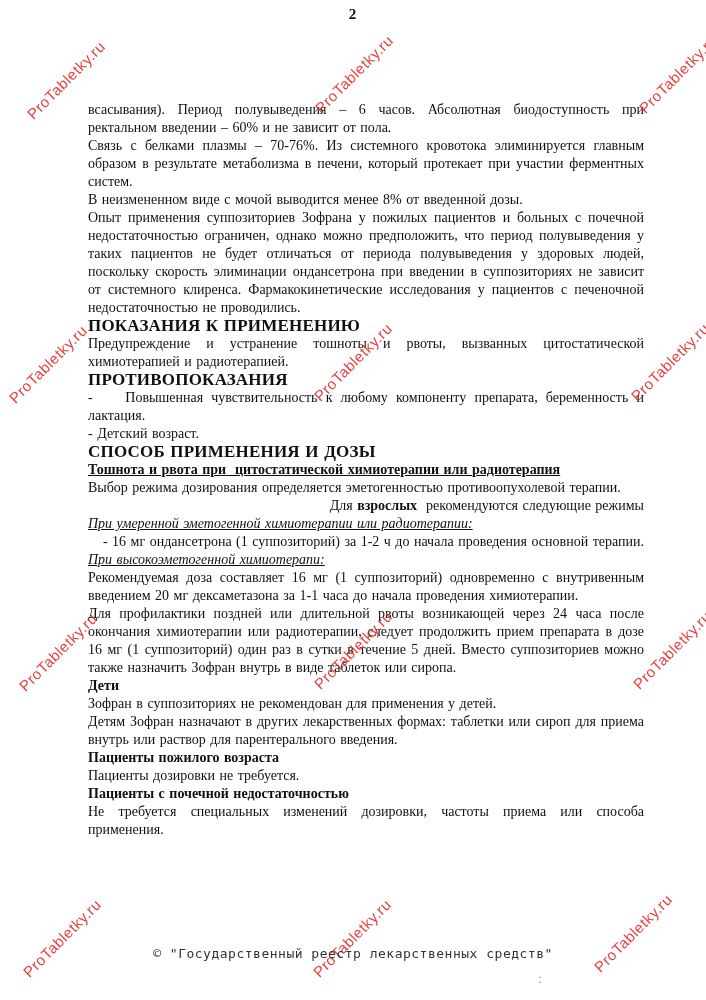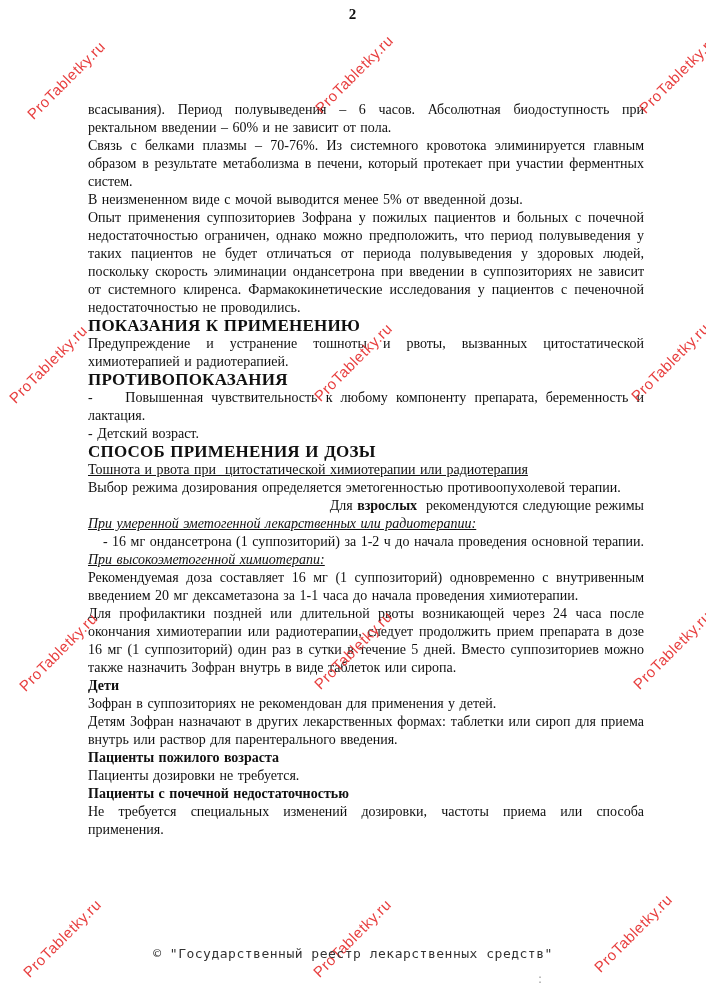--- a/index.html
+++ b/index.html
@@ -16,21 +16,21 @@
     font-size:14px;line-height:18px;text-align:justify;word-spacing:1px;margin-top:29px;
   }
   .content p{margin:0;}
   .h-caps{
     font-size:17px;font-weight:bold;line-height:18px;margin:9px 0 0 0;
     text-align:left;letter-spacing:.2px;
   }
   .h-sub{
     font-size:14px;font-weight:bold;line-height:18px;margin:13px 0 0 0;text-align:left;
   }
-  .bu{font-weight:normal;text-decoration:underline;}
+  .bu{font-weight:bold;text-decoration:underline;}
   .iu{font-style:italic;text-decoration:underline;text-align:left;}
   .wm{
     position:absolute;width:0;height:0;overflow:visible;pointer-events:none;
   }
   .wm span{
     position:absolute;left:0;top:0;display:block;white-space:nowrap;
     transform:translate(-50%,-50%) rotate(-45deg);
     font-family:"Liberation Sans",sans-serif;font-size:15px;letter-spacing:.6px;
     color:#e62f2f;opacity:.92;
   }
@@ -47,35 +47,35 @@
 </head>
 <body>
 
 <div class="page">
 
   <div class="pagenum">2</div>
 
   <div class="content">
     <p>всасывания). Период полувыведения – 6 часов. Абсолютная биодоступность при ректальном введении – 60% и не зависит от пола.</p>
     <p>Связь с белками плазмы – 70-76%. Из системного кровотока элиминируется главным образом в результате метаболизма в печени, который протекает при участии ферментных систем.</p>
-    <p>В неизмененном виде с мочой выводится менее 5% от введенной дозы.</p>
+    <p>В неизмененном виде с мочой выводится менее 8% от введенной дозы.</p>
     <p>Опыт применения суппозиториев Зофрана у пожилых пациентов и больных  с почечной недостаточностью ограничен, однако можно предположить, что период полувыведения у таких пациентов не будет отличаться от периода полувыведения у здоровых людей, поскольку скорость элиминации ондансетрона при введении в суппозиториях не зависит от системного клиренса. Фармакокинетические исследования у пациентов с печеночной недостаточностью не проводились.</p>
 
     <p class="h-caps">ПОКАЗАНИЯ К ПРИМЕНЕНИЮ</p>
     <p>Предупреждение и устранение тошноты и рвоты, вызванных цитостатической химиотерапией и радиотерапией.</p>
 
     <p class="h-caps">ПРОТИВОПОКАЗАНИЯ</p>
     <p>-&nbsp;&nbsp;&nbsp;&nbsp;Повышенная чувствительность к любому компоненту препарата, беременность и лактация.</p>
     <p style="text-align:left">- Детский возраст.</p>
 
     <p class="h-caps">СПОСОБ ПРИМЕНЕНИЯ И ДОЗЫ</p>
     <p class="bu" style="text-align:left">Тошнота и рвота при&nbsp; цитостатической химиотерапии или радиотерапия</p>
     <p>Выбор режима дозирования определяется эметогенностью противоопухолевой терапии.</p>
     <p style="text-align:right"><span>Для </span><b>взрослых</b><span>&nbsp; рекомендуются следующие режимы</span></p>
-    <p class="iu">При умеренной эметогенной лекарственных или радиотерапии:</p>
+    <p class="iu">При умеренной эметогенной химиотерапии или радиотерапии:</p>
     <p style="text-align:right">- 16 мг ондансетрона (1 суппозиторий) за 1-2 ч до начала проведения основной терапии.</p>
     <p class="iu">При высокоэметогенной химиотерапи:</p>
     <p>Рекомендуемая доза составляет 16 мг (1 суппозиторий) одновременно с внутривенным введением 20 мг дексаметазона за 1-1 часа до начала проведения химиотерапии.</p>
     <p>Для профилактики поздней или длительной рвоты возникающей через 24 часа после окончания химиотерапии или радиотерапии,  следует продолжить прием препарата в дозе 16 мг (1 суппозиторий) один раз в сутки в течение 5 дней. Вместо суппозиториев можно также назначить Зофран внутрь в виде таблеток или сиропа.</p>
 
     <p class="h-sub">Дети</p>
     <p>Зофран в суппозиториях не рекомендован для применения у детей.</p>
     <p>Детям Зофран назначают в других лекарственных формах: таблетки или сироп для приема внутрь или раствор для парентерального введения.</p>
 
     <p class="h-sub">Пациенты пожилого возраста</p>

